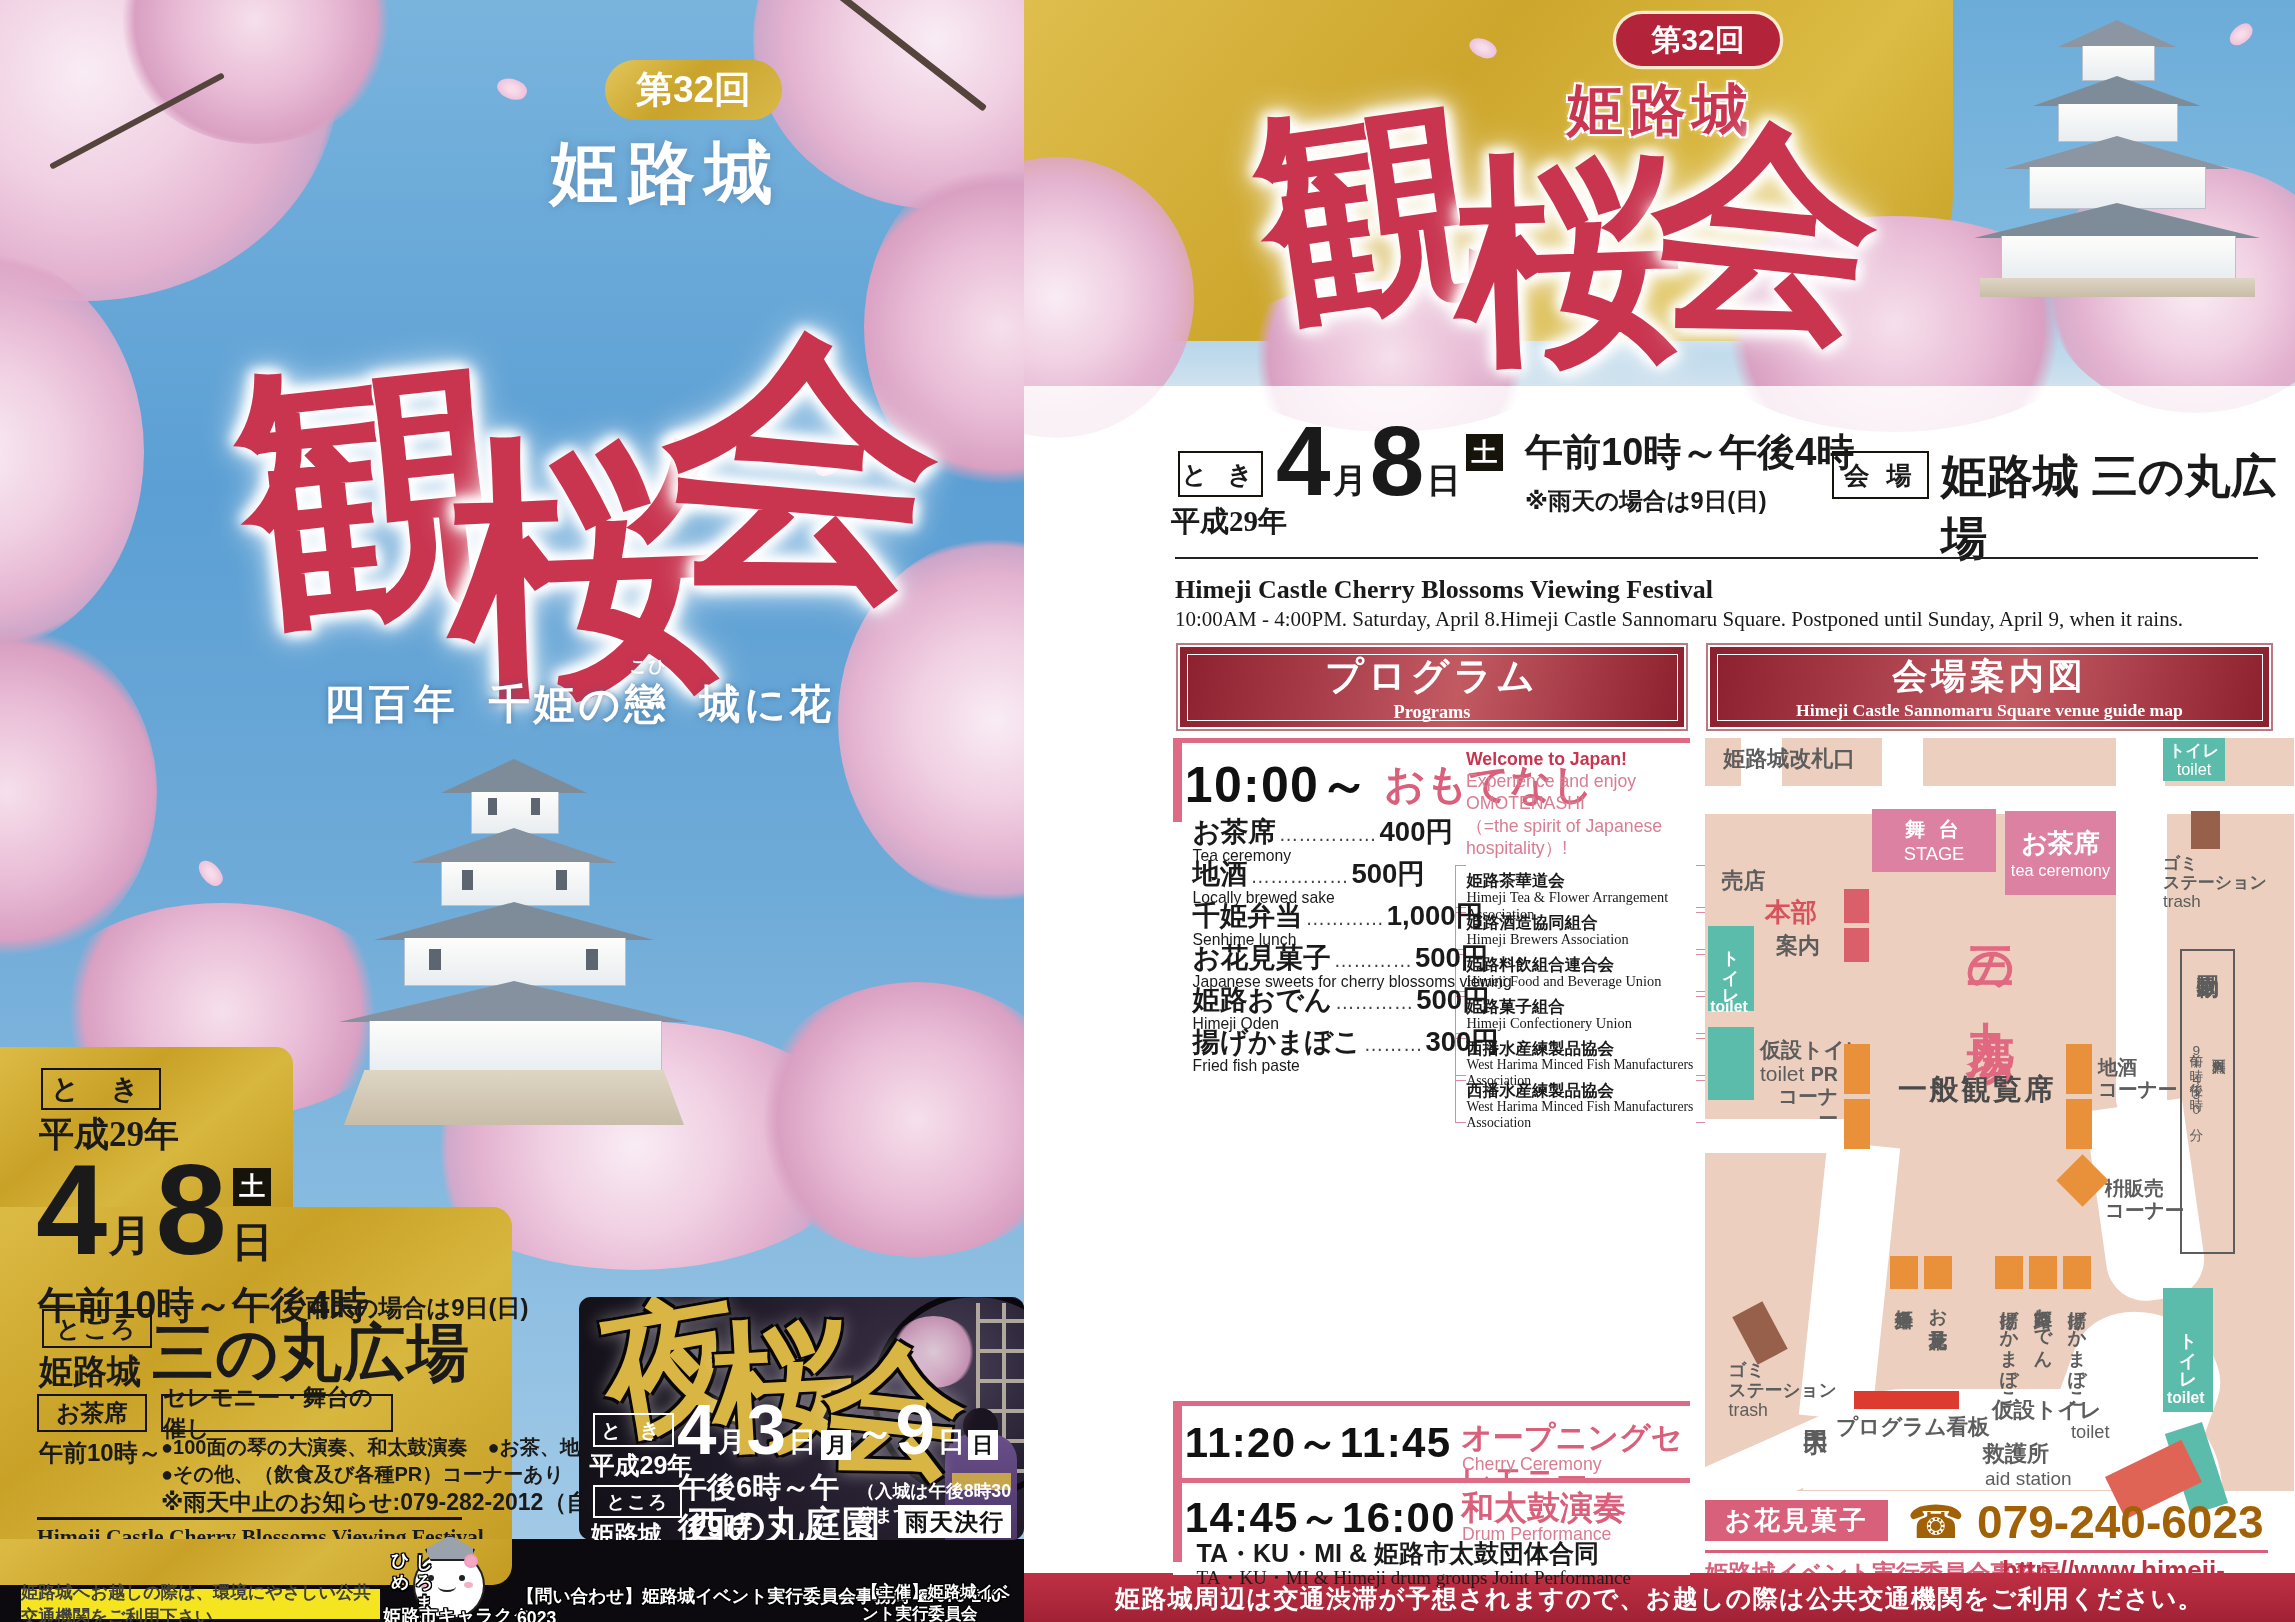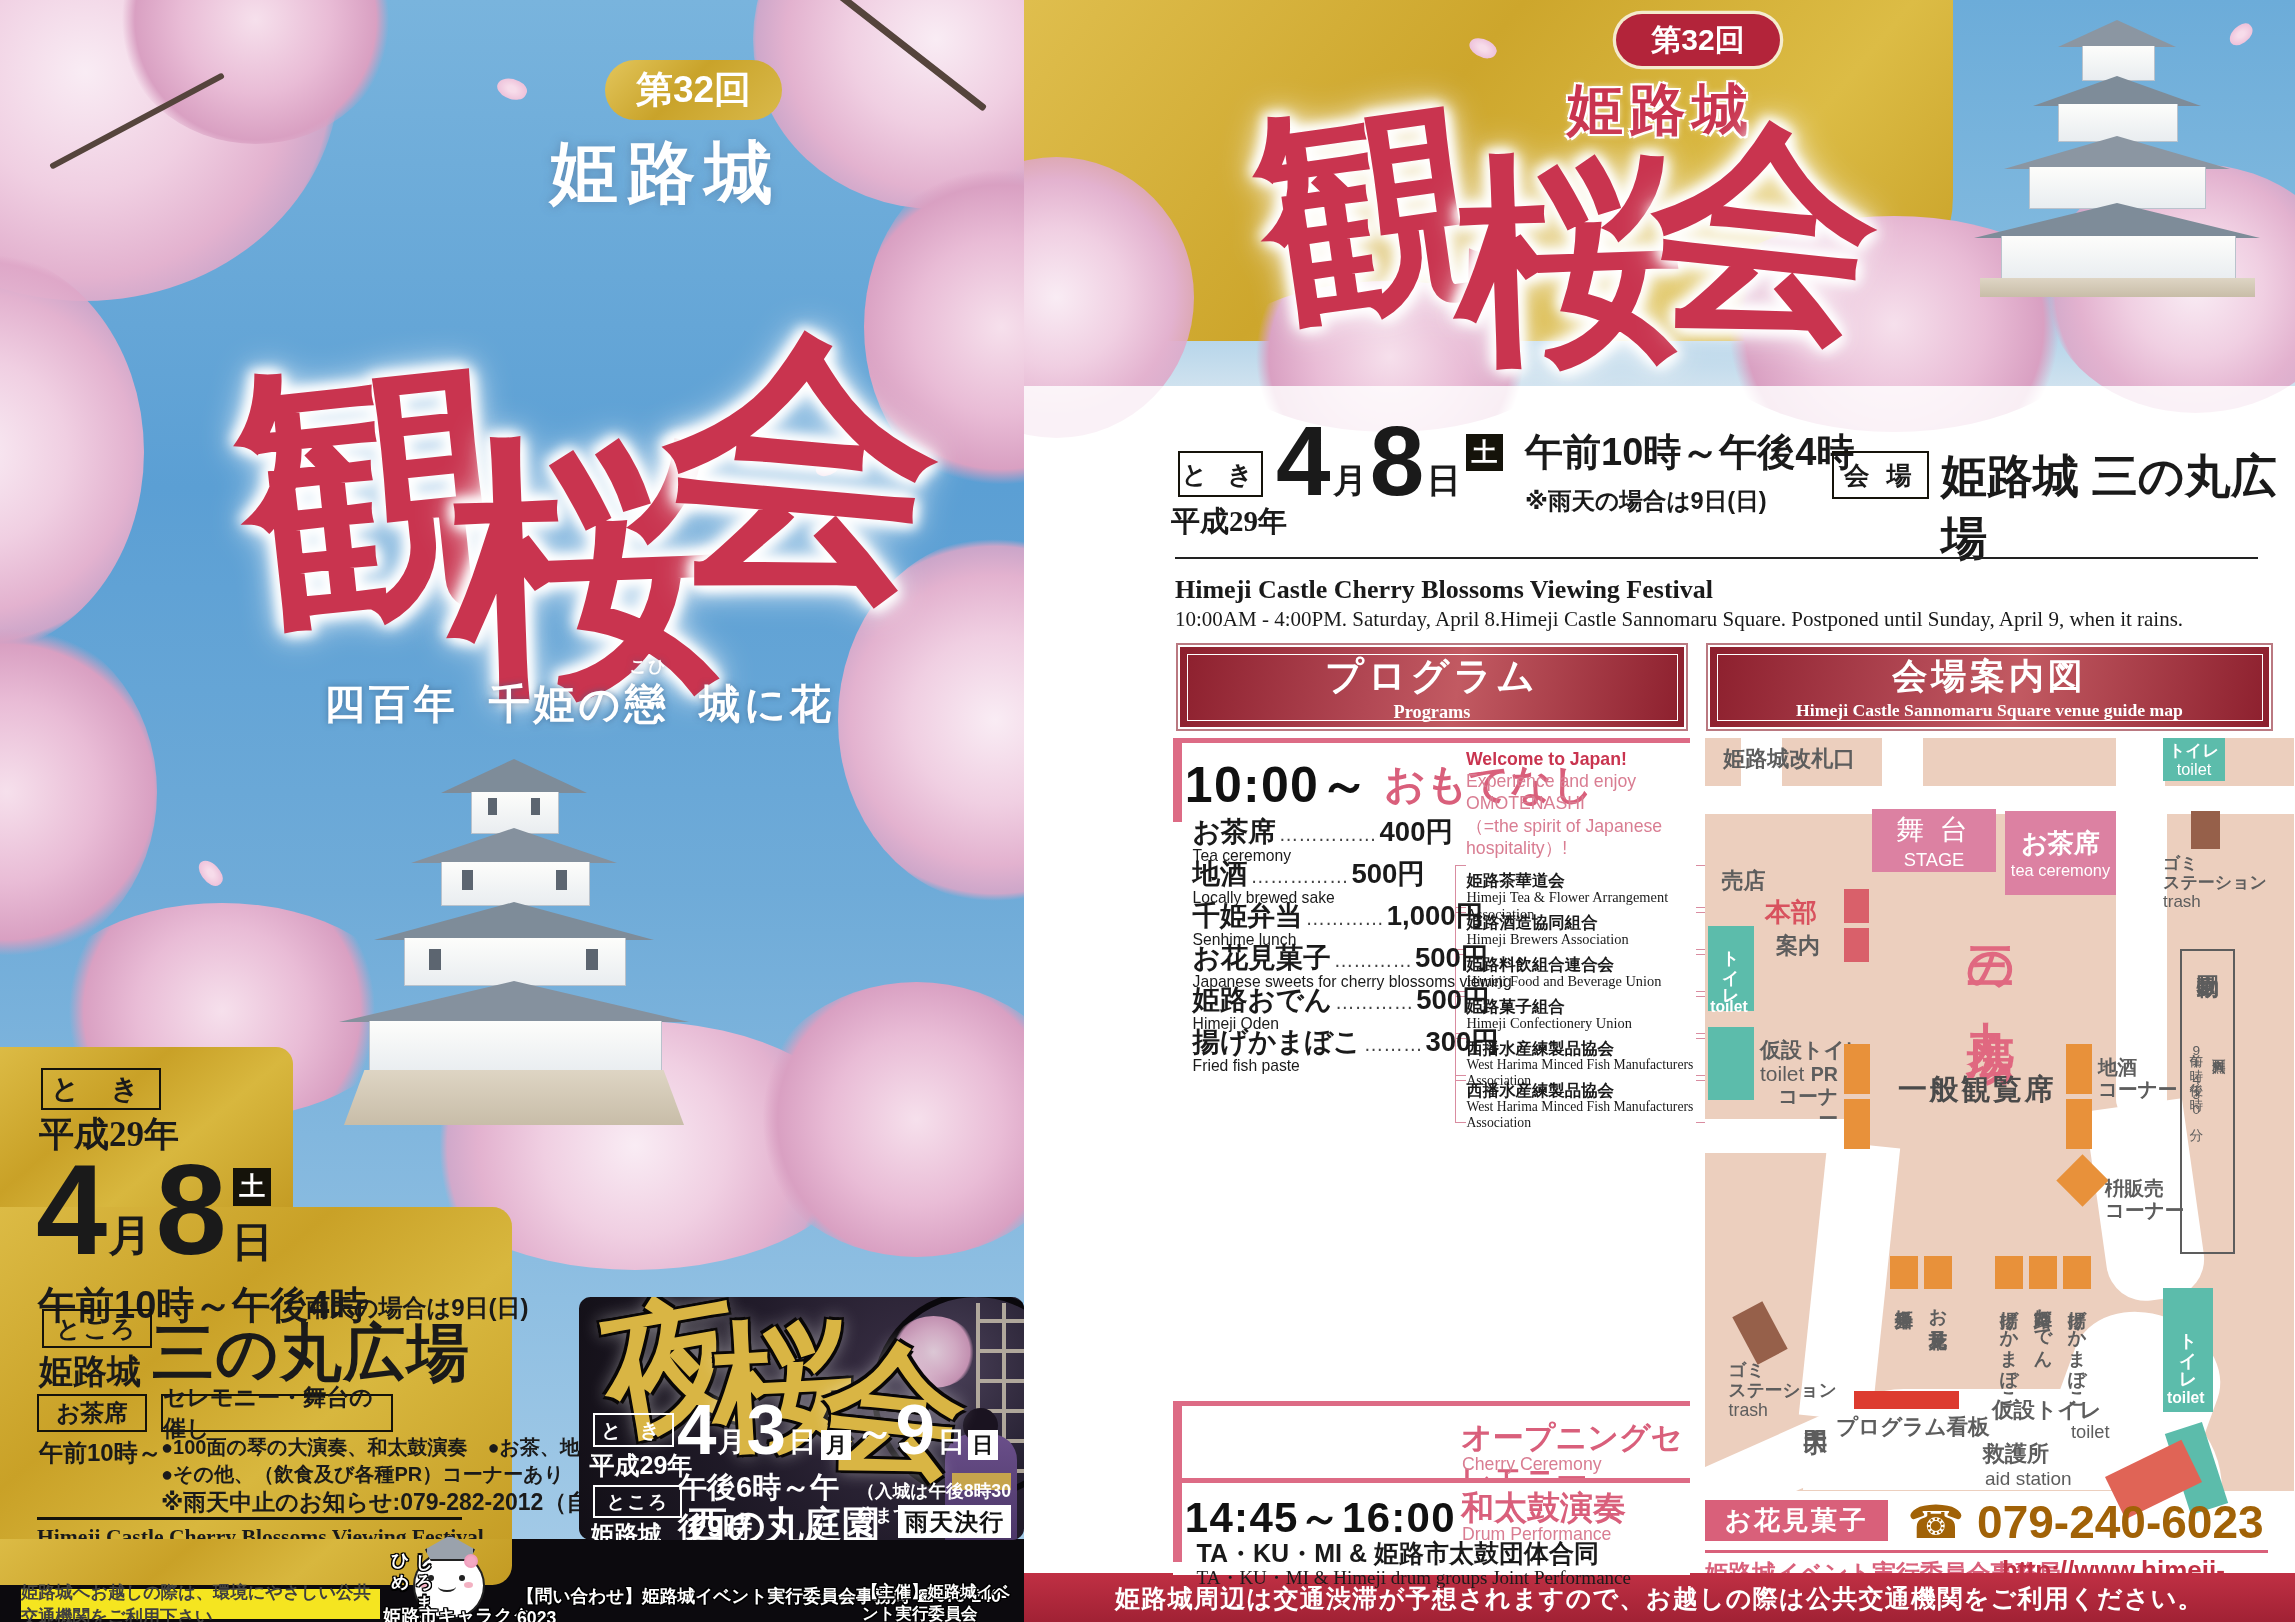--- a/index.html
+++ b/index.html
@@ -348,20 +348,21 @@
           <div style="font-size:15.7px;margin-top:-2.6px">Fried fish paste</div>
           <div class="bracket abs" style="left:262px;top:0;width:229px;height:37px;font-size:16.4px;line-height:1.15">
             <div style="font-weight:bold">西播水産練製品協会</div>
             <div class="serif" style="font-size:13.7px">West Harima Minced Fish Manufacturers Association</div>
           </div>
         </div>
       </div>
     </div>
 
     <div class="abs psec" style="left:149px;top:1072px;width:517px;height:65px">
+      <div class="abs ptime" style="left:11.8px;top:9.2px;font-size:42px">11:20～11:45</div>
       <div class="abs pname" style="left:288px;top:10.5px;font-size:31px">オープニングセレモニー</div>
       <div class="abs pen" style="left:289px;top:48px;font-size:17.7px">Cherry Ceremony</div>
     </div>
 
     <div class="abs psec" style="left:149px;top:1157px;width:517px;height:105px">
       <div class="abs ptime" style="left:11.8px;top:9.2px;font-size:42px">11:55～13:15</div>
       <div class="abs pname" style="left:288px;top:5.2px;font-size:34px">琴演奏</div>
       <div class="abs pen" style="left:289px;top:46px;font-size:17.7px">Performance of Japanese harps</div>
 
     </div>
@@ -383,21 +384,21 @@
       <div class="abs mpath" style="left:366px;top:576px;width:151px;height:118px;transform:rotate(20deg);border-radius:50% 50% 0 0"></div>
 
       <div class="abs mlabel" style="left:18.3px;top:9.2px;font-size:22px">姫路城改札口</div>
 
       <div class="abs teal" style="left:458px;top:0;width:62px;height:43px;display:flex;flex-direction:column;align-items:center;justify-content:center;font-size:16.4px;line-height:1.1">
         <span>トイレ</span>
         <span style="font-weight:normal">toilet</span>
       </div>
 
       <div class="abs" style="left:167px;top:71px;width:124px;height:63px;background:#dc81a2;color:#fff;display:flex;flex-direction:column;align-items:center;justify-content:center">
-        <span style="font-size:28px;font-weight:normal;letter-spacing:3.9px">舞 台</span>
+        <span style="font-size:20px;font-weight:bold;letter-spacing:3.9px">舞 台</span>
         <span style="font-size:18.3px">STAGE</span>
       </div>
       <div class="abs" style="left:300px;top:73px;width:111px;height:84px;background:#dc81a2;color:#fff;display:flex;flex-direction:column;align-items:center;justify-content:center">
         <span style="font-size:26px;font-weight:bold">お茶席</span>
         <span style="font-size:16.4px">tea ceremony</span>
       </div>
 
       <div class="abs" style="left:486px;top:73px;width:29px;height:38px;background:#96604a"></div>
       <div class="abs mlabel" style="left:458px;top:116px;font-size:17px">
         <div>ゴミ</div>

